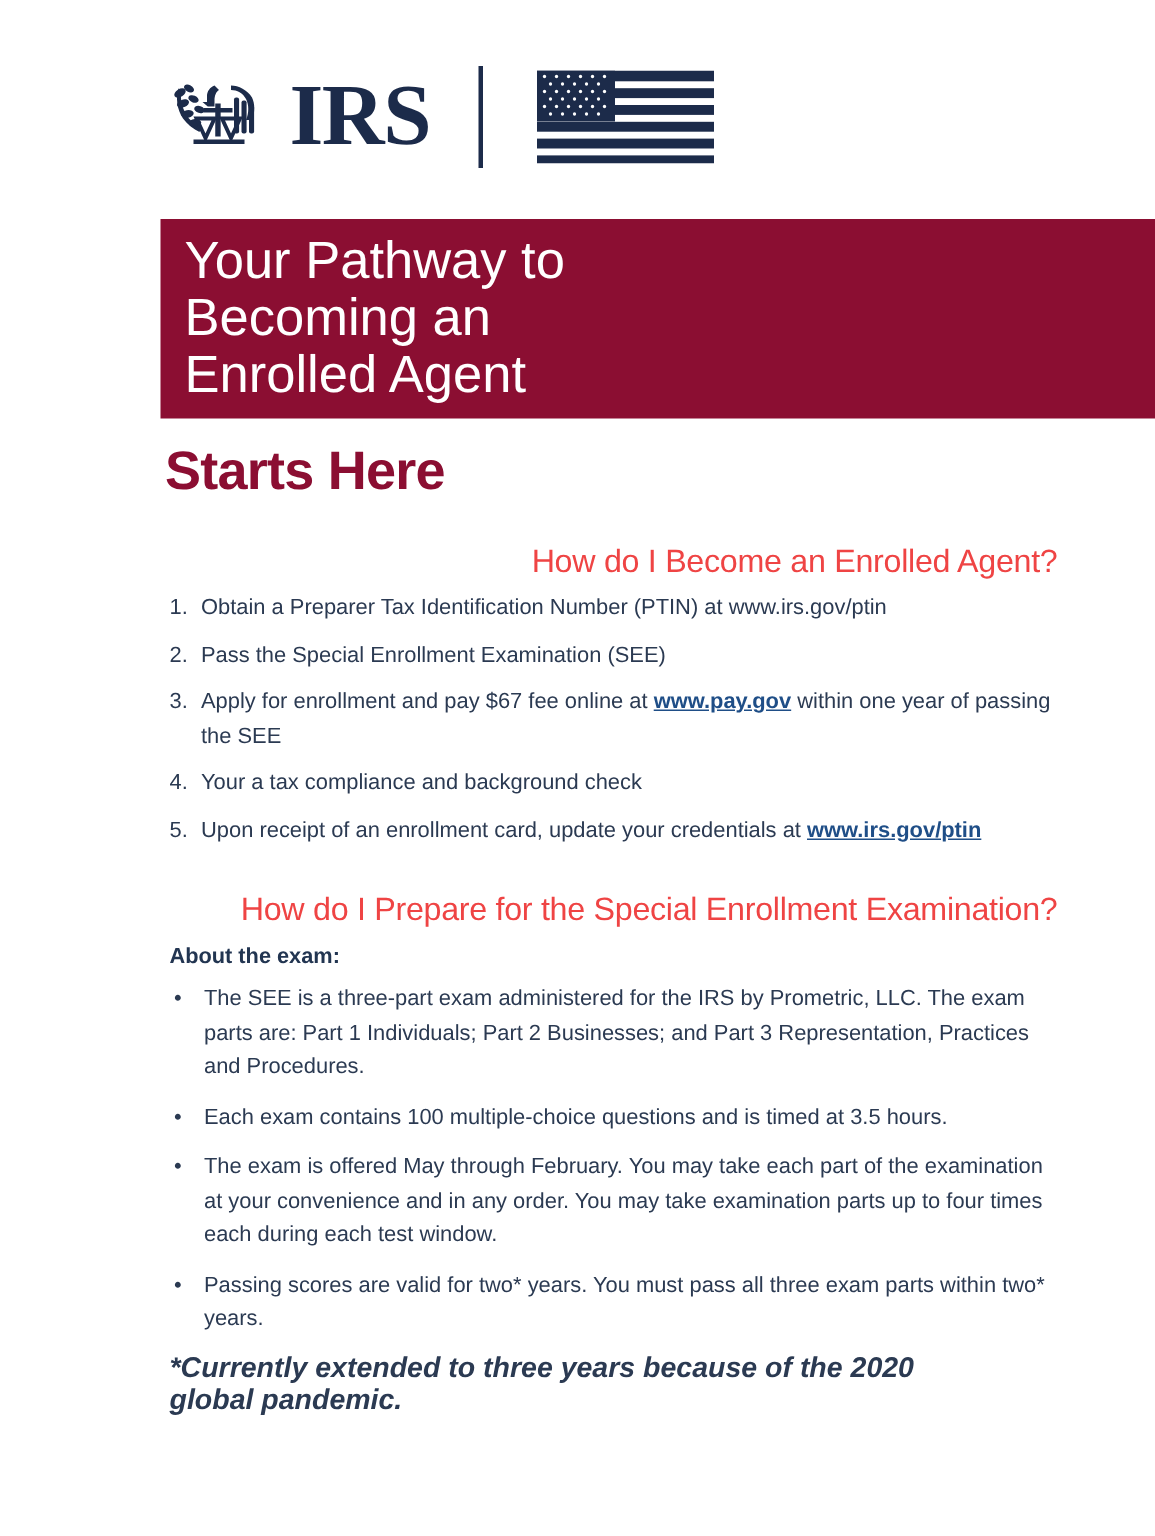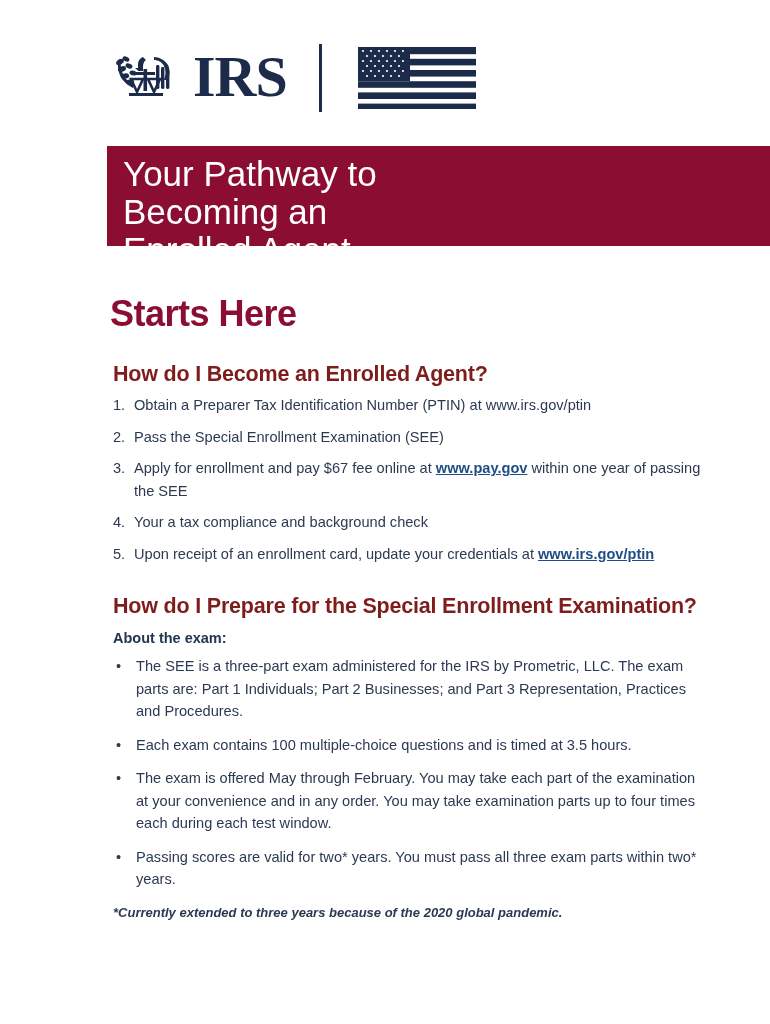--- a/index.html
+++ b/index.html
@@ -52,21 +52,21 @@
     height: 62px;
     display: block;
   }
 
   
   .banner {
     position: absolute;
     left: 107px;
     top: 146px;
     right: 0;
-    height: 100px;
+    height: 133px;
     background: #8b0e32;
     box-sizing: border-box;
     padding: 9px 0 0 16px;
   }
   .banner-line {
     color: #ffffff;
     font-size: 35px;
     font-weight: 400;
     line-height: 38px;
     white-space: nowrap;
@@ -87,25 +87,26 @@
   
   .content {
     position: absolute;
     left: 113px;
     top: 362px;
     width: 592px;
   }
 
   h2.section-heading {
     margin: 0 0 7px 0;
-    color: #7f1d1d;
+    color: #ef4444;
     font-size: 21.5px;
-    font-weight: bold;
+    font-weight: normal;
     line-height: 25px;
     letter-spacing: -0.2px;
+    text-align: right;
   }
   h2.section-heading.second {
     margin-top: 29px;
   }
 
   .about-label {
     font-size: 14.5px;
     font-weight: bold;
     color: #223551;
     margin: 11px 0 9px 0;
@@ -147,21 +148,21 @@
 
   a.doc-link,
   .doc-link {
     color: #1f4e87;
     font-weight: bold;
     text-decoration: underline;
   }
 
   .footnote {
     margin-top: 6px;
-    font-size: 13px;
+    font-size: 19px;
     line-height: 21px;
     font-style: italic;
     font-weight: bold;
     color: #2b3a52;
     width: 520px;
   }
 </style>
 </head>
 <body>
 

